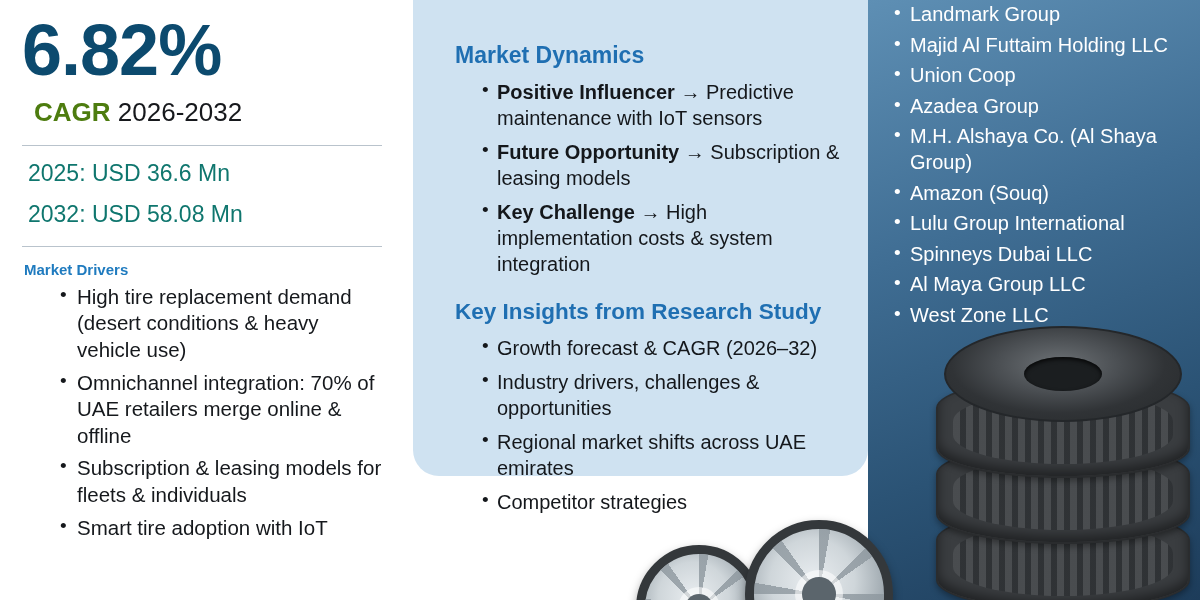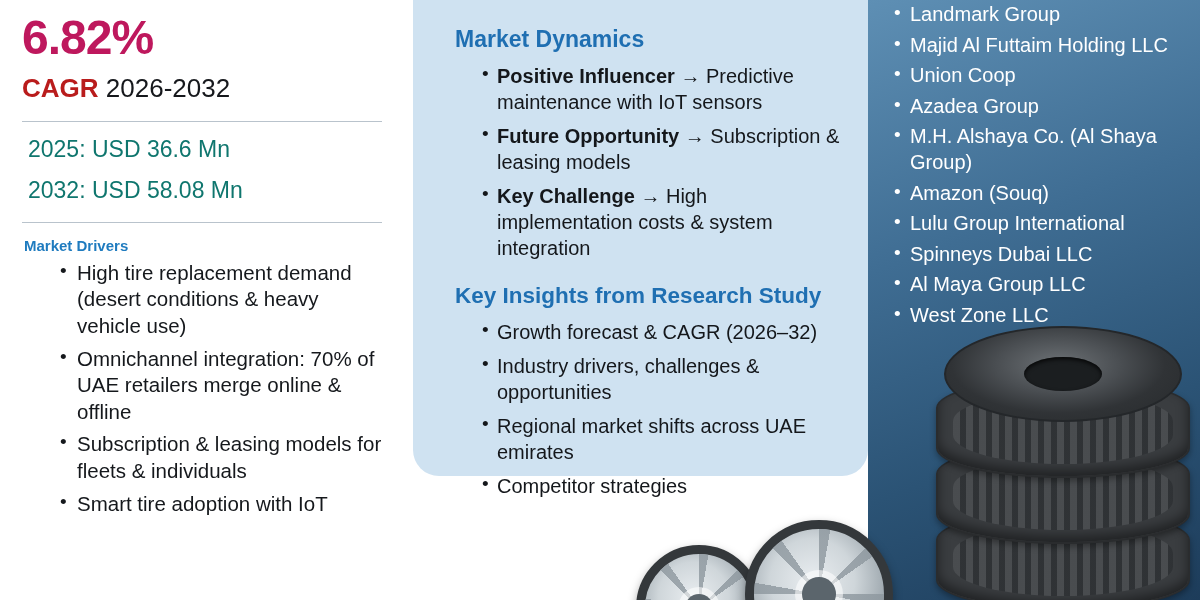--- a/index.html
+++ b/index.html
@@ -25,36 +25,37 @@
   .left-col {
     position: absolute;
     left: 0;
     top: 0;
     width: 400px;
     height: 600px;
     padding: 0 18px 0 22px;
     box-sizing: border-box;
   }
   .cagr-value {
-    font-size: 48px;
-    font-weight: bold;
-    color: #be185d;
+    font-size: 72px;
+    font-weight: bold;
+    color: #0c4a6e;
     line-height: 1.0;
     letter-spacing: -1px;
     margin-top: 14px;
   }
   .cagr-line {
     margin-top: 12px;
     font-size: 26px;
     line-height: 1.1;
     color: #16181c;
   }
   .cagr-label {
-    color: #b91c1c;
-    font-weight: bold;
+    color: #4d7c0f;
+    font-weight: bold;
+    margin-left: 12px;
   }
   .cagr-period {
     color: #16181c;
     font-weight: normal;
   }
   .divider {
     height: 1px;
     background: #b9c3cc;
     margin: 18px 0 14px 0;
     width: 360px;
@@ -96,21 +97,21 @@
   
   .mid-col {
     position: absolute;
     left: 413px;
     top: 0;
     width: 455px;
     height: 476px;
     background: #cfe2f1;
     border-radius: 0 0 26px 26px;
     box-sizing: border-box;
-    padding: 12px 26px 0 28px;
+    padding: 28px 26px 0 28px;
   }
   .mid-title {
     color: #1f6fb2;
     font-weight: bold;
     font-size: 23px;
     margin: 14px 0 10px 14px;
   }
   .mid-title.second {
     margin-top: 22px;
     font-size: 22.5px;

